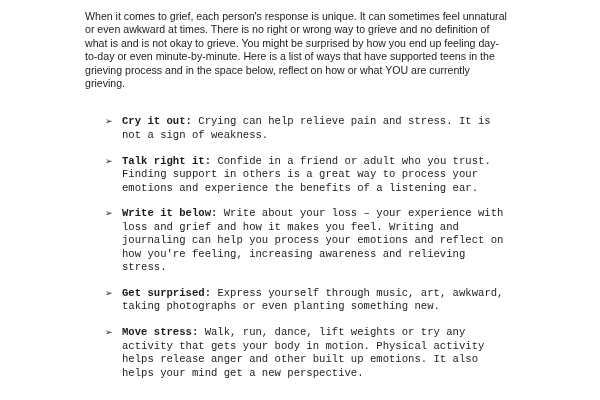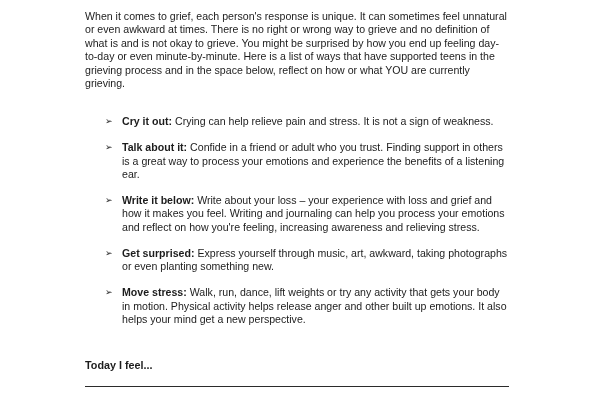--- a/index.html
+++ b/index.html
@@ -37,21 +37,21 @@
   }
   .tip:last-child { margin-bottom: 0; }
   .bullet {
     flex: 0 0 37px;
     box-sizing: border-box;
     padding-left: 20px;
     font-size: 9px;
     line-height: 13.4px;
     color: #1c1c1c;
   }
-  .tip-text { flex: 1; }
+  .tip-text { flex: 1; font-family: Liberation Mono, monospace; }
   .tip-title { font-weight: bold; }
   .prompt {
     margin: 33px 0 0 0;
     font-size: 10.8px;
     line-height: 13.4px;
     font-weight: bold;
   }
   .writing-lines { margin-top: 0; }
   .wline {
     height: 13.6px;
@@ -72,21 +72,21 @@
         <span class="bullet">➢</span>
         <span class="tip-text">
           <span class="tip-title">Cry it out:</span>
           <span>Crying can help relieve pain and stress. It is not a sign of weakness.</span>
         </span>
       </li>
 
       <li class="tip">
         <span class="bullet">➢</span>
         <span class="tip-text">
-          <span class="tip-title">Talk about it:</span>
+          <span class="tip-title">Talk right it:</span>
           <span>Confide in a friend or adult who you trust. Finding support in others is a great way to process your emotions and experience the benefits of a listening ear.</span>
         </span>
       </li>
 
       <li class="tip">
         <span class="bullet">➢</span>
         <span class="tip-text">
           <span class="tip-title">Write it below:</span>
           <span>Write about your loss – your experience with loss and grief and how it makes you feel. Writing and journaling can help you process your emotions and reflect on how you're feeling, increasing awareness and relieving stress.</span>
         </span>

